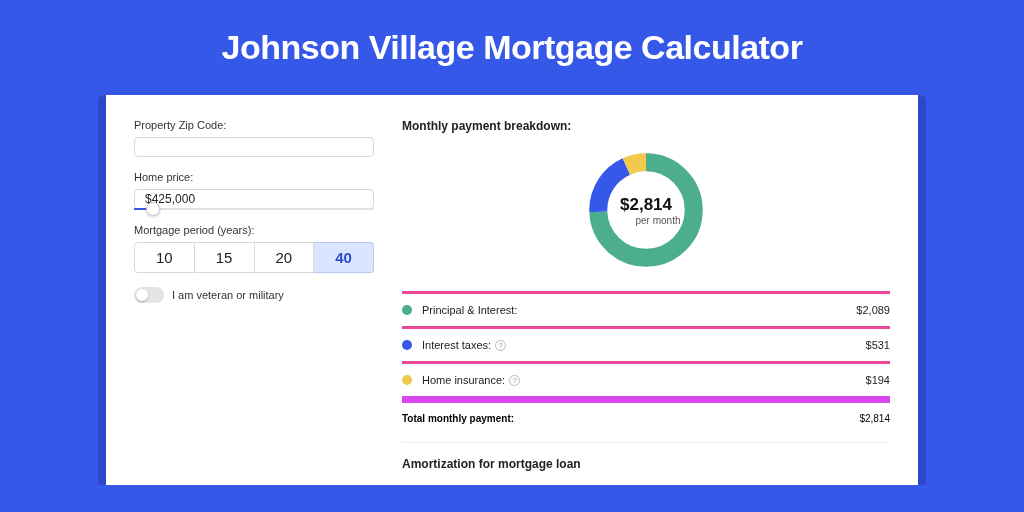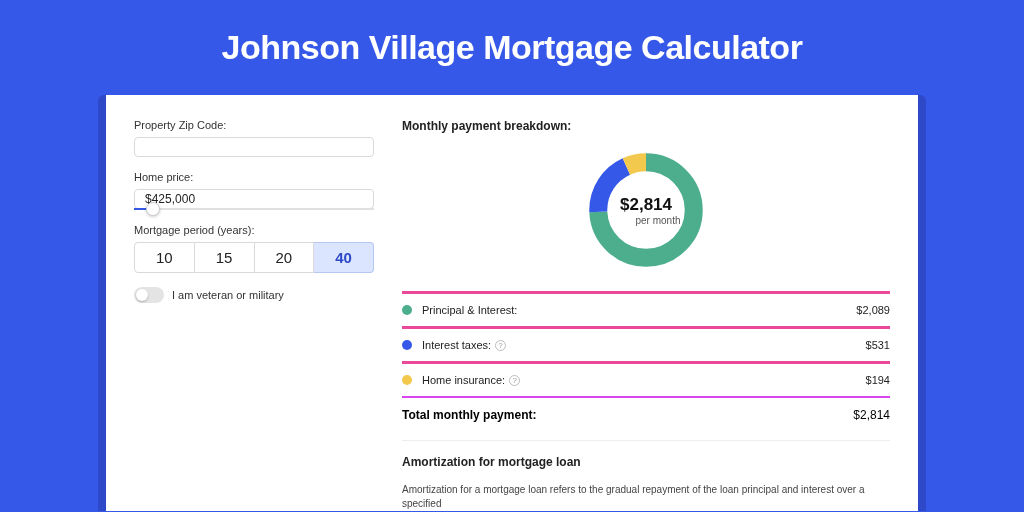--- a/index.html
+++ b/index.html
@@ -163,24 +163,24 @@
     width: 11px; height: 11px;
     border: 1px solid #bbb;
     border-radius: 50%;
     font-size: 8px;
     align-items: center;
     justify-content: center;
     color: #999;
   }
   .total-row {
     display: flex;
-    font-size: 12px;
+    font-size: 10px;
     font-weight: 700;
     padding: 10px 0;
-    border-top: 2px solid #d946ef;
+    border-top: 7px solid #d946ef;
     align-items: center;
   }
   .total-row .break-label { flex: 1; }
   .amort-section {
     border-top: 1px solid #eee;
     margin-top: 8px;
     padding-top: 14px;
   }
   .amort-text {
     font-size: 10px;
@@ -276,19 +276,18 @@
         <span class="break-val">$194</span>
       </div>
 
       <div class="total-row">
         <span class="break-label">Total monthly payment:</span>
         <span class="break-val">$2,814</span>
       </div>
 
       <div class="amort-section">
         <div class="section-title">Amortization for mortgage loan</div>
-        <div class="amort-text">Amortization for a mortgage loan refers to the gradual repayment of the loan principal and interest over a specified</div>
       </div>
 
     </div>
 
   </div>
 </div>
 
 </body></html>

